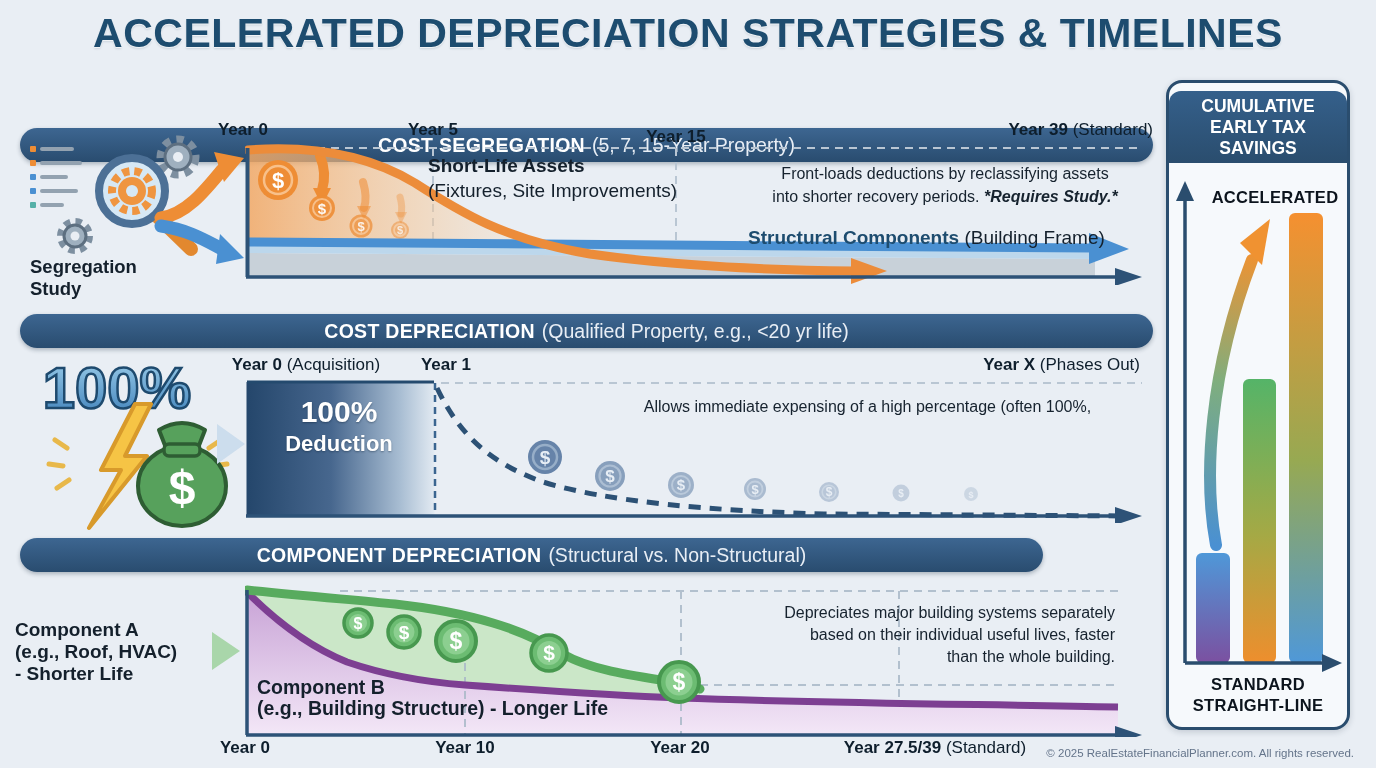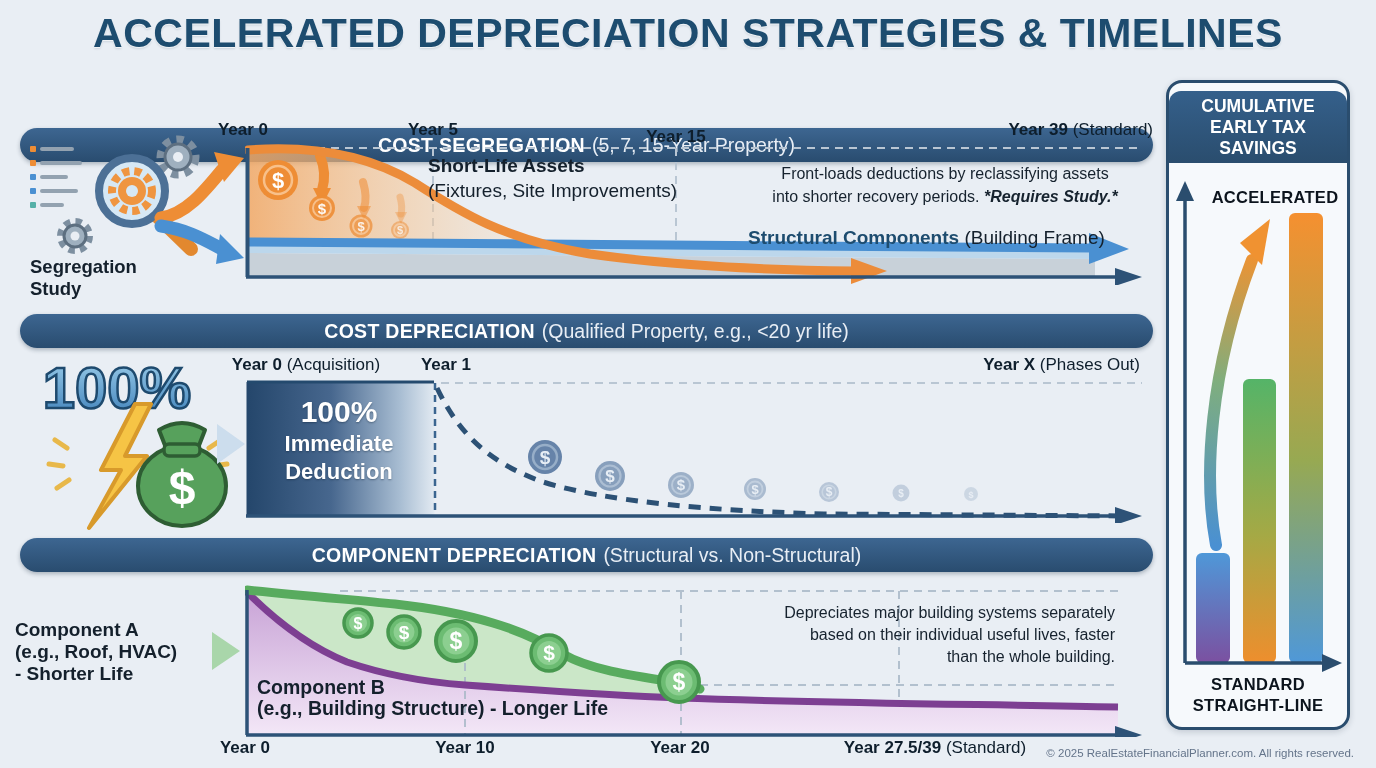--- a/index.html
+++ b/index.html
@@ -27,21 +27,21 @@
 <div class="abs title">ACCELERATED DEPRECIATION STRATEGIES &amp; TIMELINES</div>
 
 <div class="abs hdr" style="left:20px;top:80px;width:1133px;margin-top:48px;">
   <span class="b">COST SEGREGATION</span>
   <span class="r">(5, 7, 15-Year Property)</span>
 </div>
 <div class="abs hdr" style="left:20px;top:314px;width:1133px;">
   <span class="b">COST DEPRECIATION</span>
   <span class="r">(Qualified Property, e.g., &lt;20 yr life)</span>
 </div>
-<div class="abs hdr" style="left:20px;top:538px;width:1133px;">
+<div class="abs hdr" style="left:20px;top:538px;width:1023px;">
   <span class="b">COMPONENT DEPRECIATION</span>
   <span class="r">(Structural vs. Non-Structural)</span>
 </div>
 
 <svg class="abs" style="left:28px;top:130px;" width="217" height="135" viewBox="0 0 217 135">
 
   <g>
     <rect x="2" y="16" width="6" height="6" rx="1" fill="#ee8d35"></rect>
       <rect x="12" y="17" width="34" height="4" rx="2" fill="#93a2b0"></rect>
     <rect x="2" y="30" width="6" height="6" rx="1" fill="#ee8d35"></rect>
@@ -243,24 +243,24 @@
         <circle cx="726" cy="116" r="7" fill="#5f7ea5"></circle>
         <text x="726" y="119.5" text-anchor="middle" font-size="9" font-weight="bold" fill="#e7eef6">$</text>
       </g>
   </g>
   <line x1="1" y1="138" x2="872" y2="138" stroke="#2d5277" stroke-width="3.5"></line>
   <polygon points="870,129 897,138 870,147" fill="#2d5277"></polygon>
 </svg>
 
 <div class="abs blocktext" style="left:245px;top:394px;width:188px;">
   <div style="font-size:30px;line-height:36px;">100%</div>
-  <div style="font-size:22px;line-height:28px;">Immediate</div>
   <div style="font-size:22px;line-height:28px;">Deduction</div>
 </div>
 <div class="abs desc" style="left:585px;top:395px;width:565px;text-align:center;">
+  <div>Allows immediate expensing of a high percentage (often 100%,</div>
 </div>
 
 <div class="abs caption" style="left:15px;top:619px;width:195px;font-size:19px;">
   <div>Component A</div>
   <div>(e.g., Roof, HVAC)</div>
   <div>- Shorter Life</div>
 </div>
 <svg class="abs" style="left:210px;top:630px;" width="32" height="42" viewBox="0 0 32 42">
   <polygon points="2,2 30,21 2,40" fill="#a9d6aa"></polygon>
 </svg>

